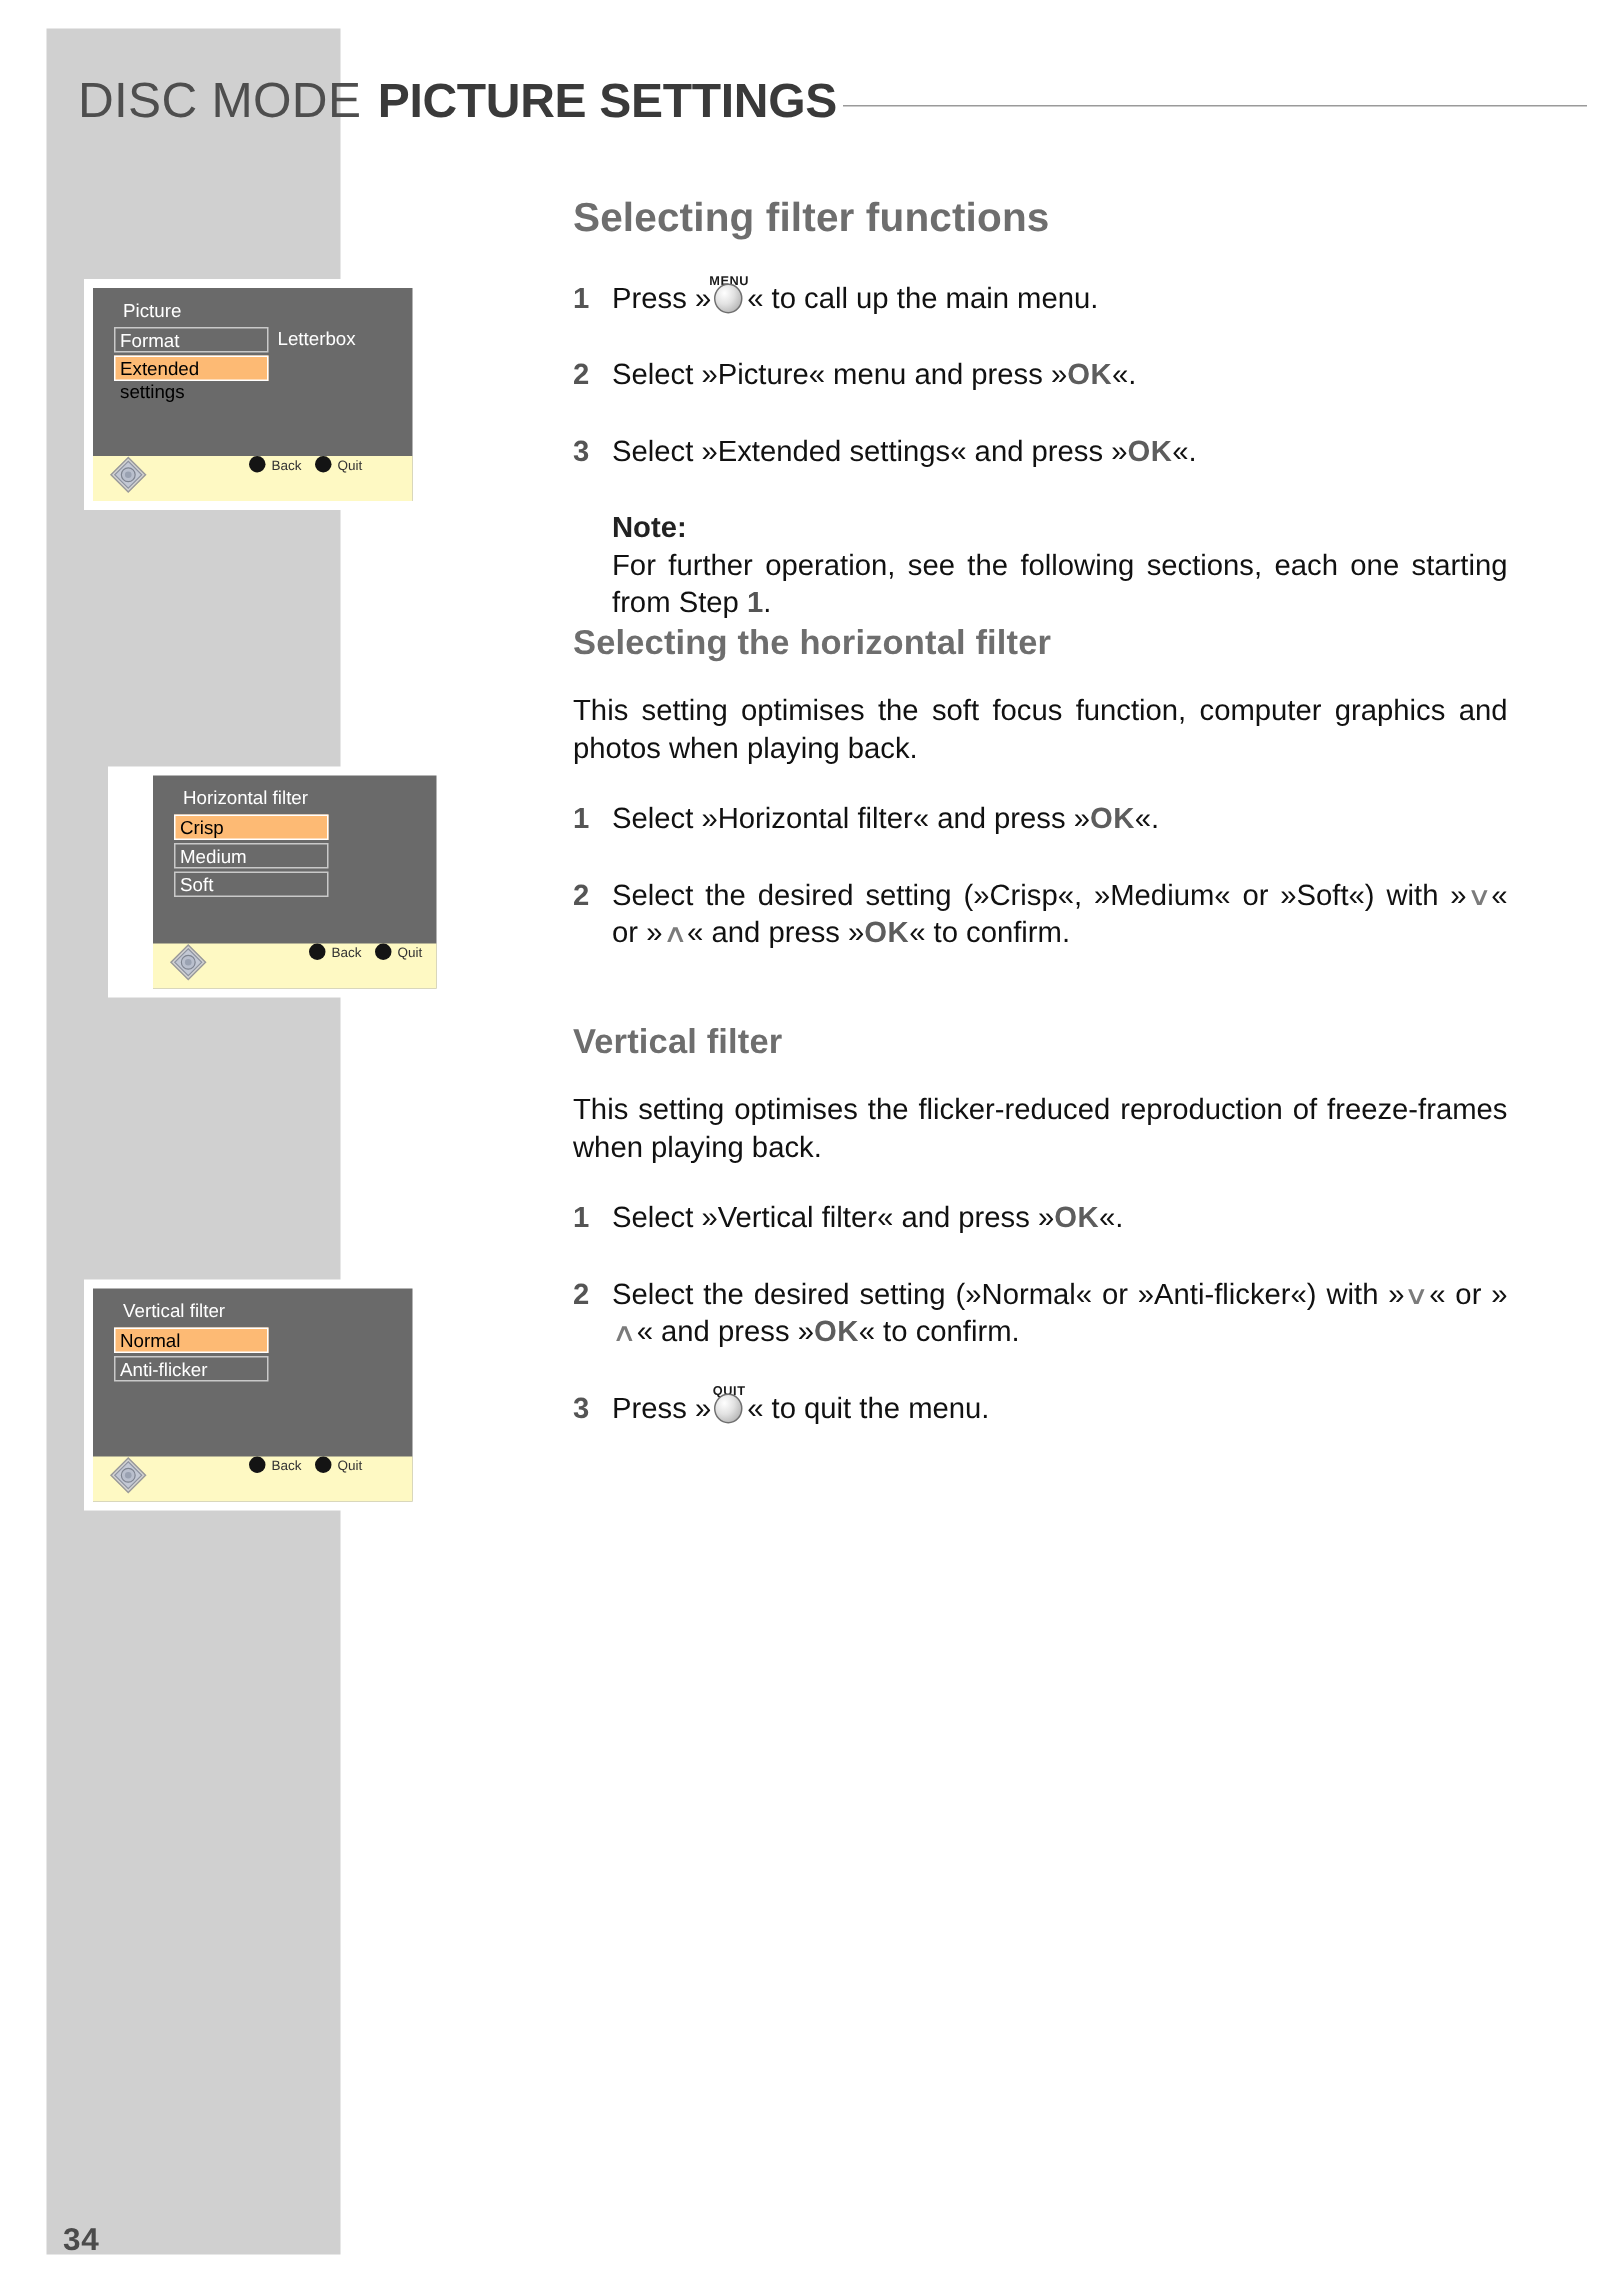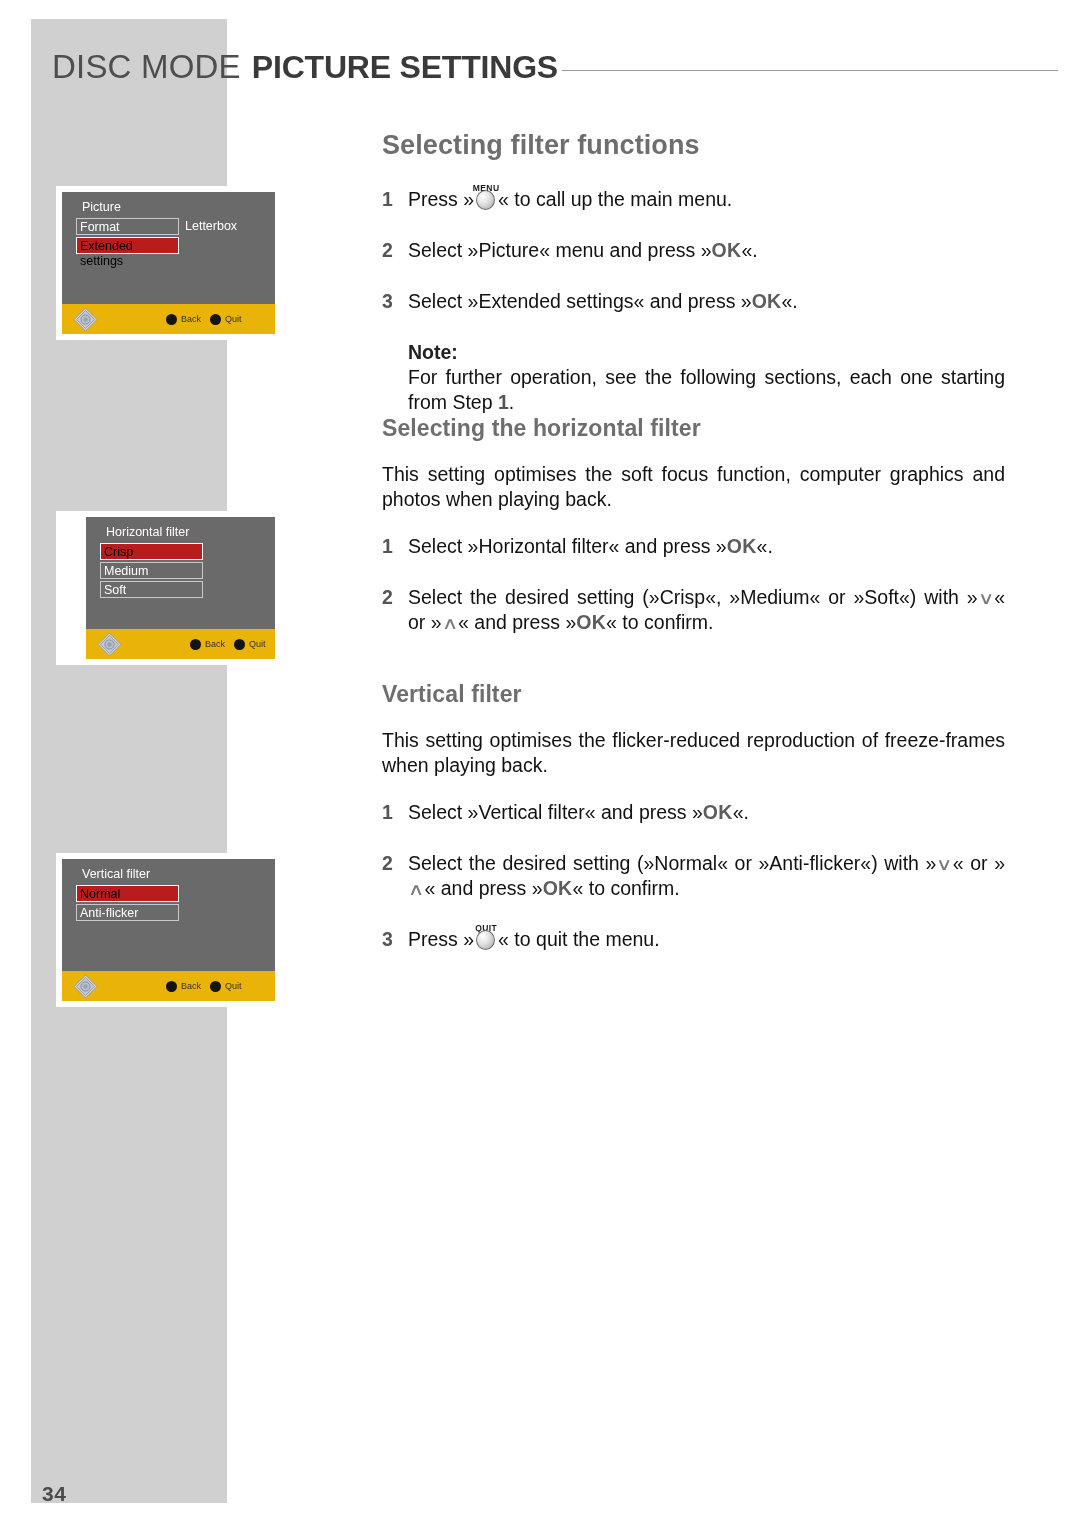--- a/index.html
+++ b/index.html
@@ -223,35 +223,35 @@
     height: 17px;
     box-sizing: border-box;
     font-size: 12.5px;
     line-height: 15px;
     padding: 1px 0 0 3px;
     border: 1px solid #c9c9c9;
     color: #ffffff;
     background: #6a6a6a;
   }
   .osd-item.sel {
-    background: #b91c1c;
+    background: #fdba74;
     color: #000000;
     border-color: #ffffff;
   }
   .osd-val {
     font-size: 12.5px;
     color: #ffffff;
     margin-left: 6px;
     line-height: 15px;
   }
   .osd-foot {
     height: 30px;
-    background: #eab308;
+    background: #fef9c3;
     display: flex;
-    align-items: center;
+    align-items: flex-start;
     position: relative;
   }
   .dpad {
     margin-left: 11px;
     width: 25px;
     height: 25px;
     position: relative;
   }
   .osd-keys {
     position: absolute;
@@ -315,21 +315,21 @@
           </span>
           <span class="keyitem">
             <i class="dot"></i>
             <span>Quit</span>
           </span>
         </div>
       </div>
     </div>
   </div>
 
-  <div class="osd" style="left:56px; top:511px;padding-left:30px;">
+  <div class="osd" style="left:72px; top:511px;padding-left:30px;">
     <div class="osd-inner">
       <div class="osd-body">
         <div class="osd-head">Horizontal filter</div>
         <div class="osd-rows">
           <div class="osd-row">
             <div class="osd-item sel">Crisp</div>
           </div>
           <div class="osd-row">
             <div class="osd-item">Medium</div>
           </div>

